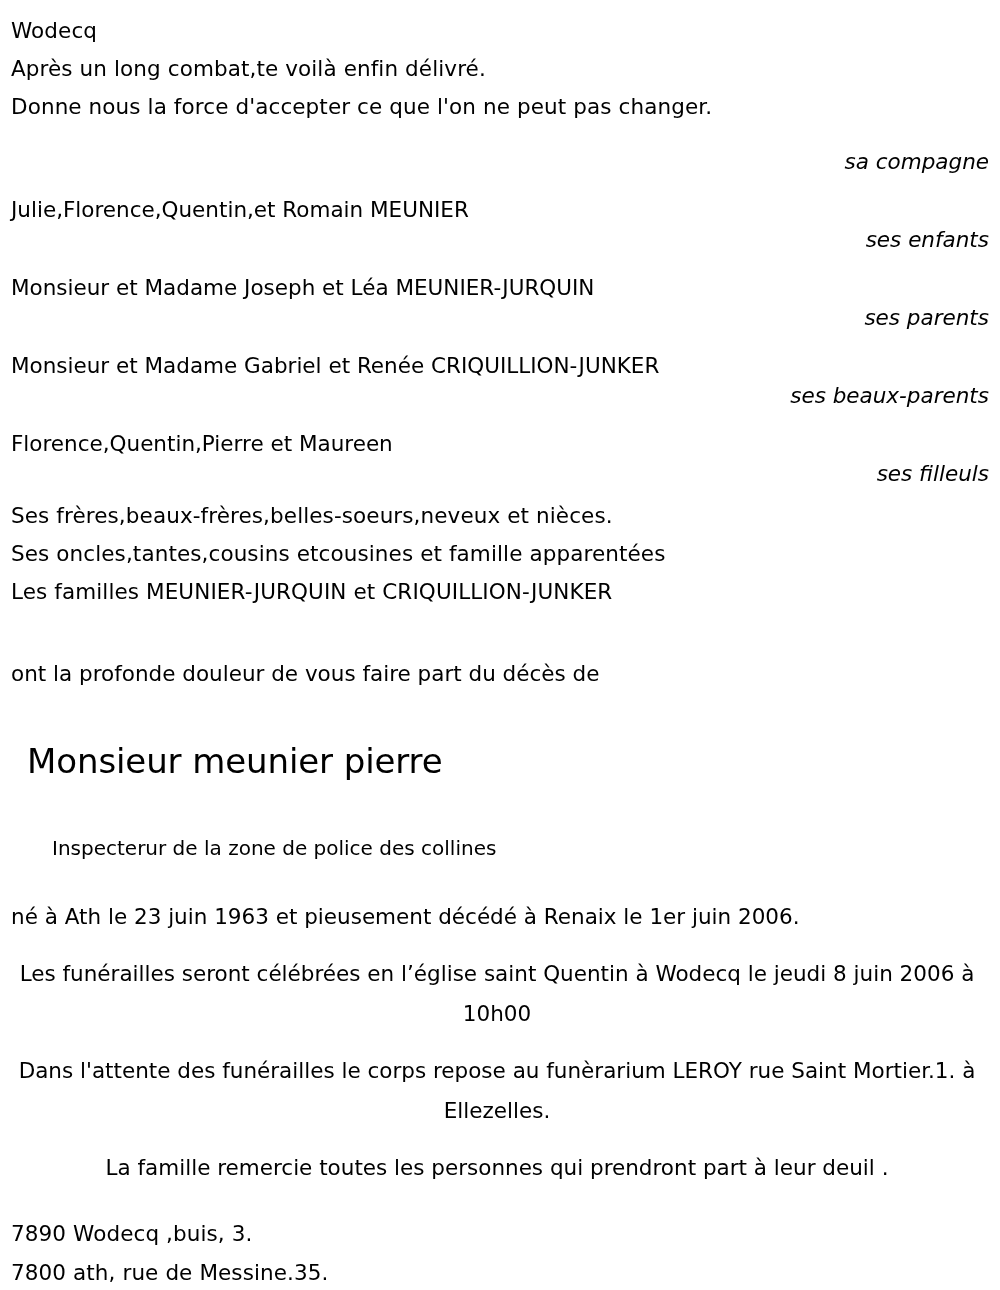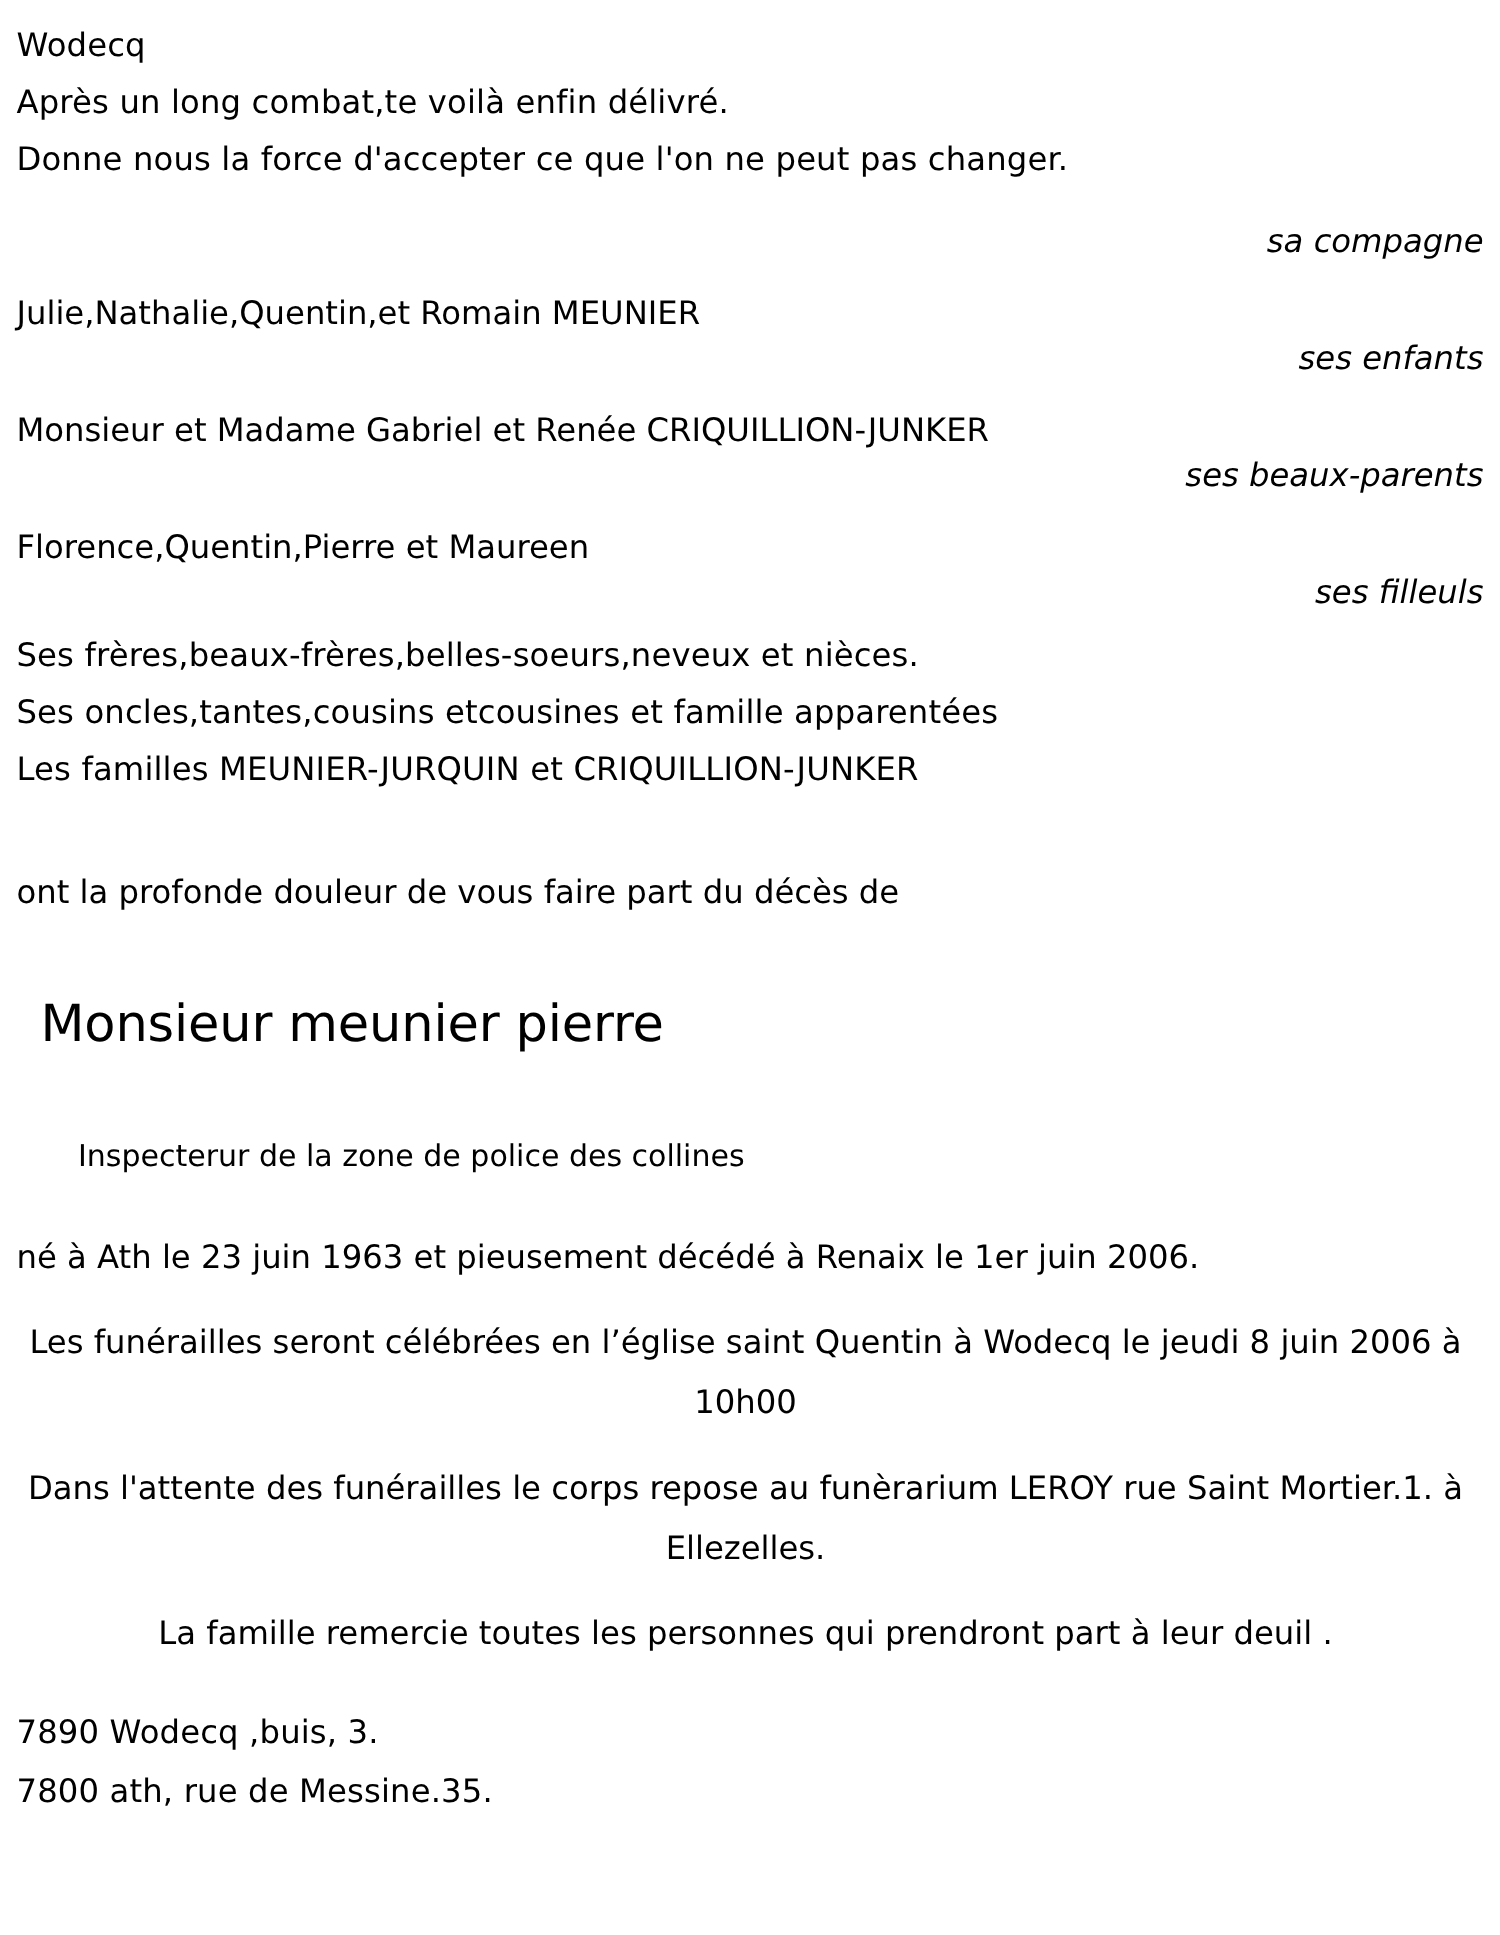--- a/index.html
+++ b/index.html
@@ -125,24 +125,28 @@
 
   <div class="intro">
     <div class="line">Wodecq</div>
     <div class="line">Après un long combat,te voilà enfin délivré.</div>
     <div class="line">Donne nous la force d'accepter ce que l'on ne peut pas changer.</div>
   </div>
 
   <div class="relation-solo">sa compagne</div>
 
   <div class="pair">
-    <div class="name">Julie,Nathalie,Quentin,et Romain MEUNIER</div>
+    <div class="name">Julie,Florence,Quentin,et Romain MEUNIER</div>
     <div class="relation">ses enfants</div>
   </div>
 
+  <div class="pair">
+    <div class="name">Monsieur et Madame Joseph et Léa MEUNIER-JURQUIN</div>
+    <div class="relation">ses parents</div>
+  </div>
 
   <div class="pair">
     <div class="name">Monsieur et Madame Gabriel et Renée CRIQUILLION-JUNKER</div>
     <div class="relation">ses beaux-parents</div>
   </div>
 
   <div class="pair">
     <div class="name">Florence,Quentin,Pierre et Maureen</div>
     <div class="relation">ses filleuls</div>
   </div>

